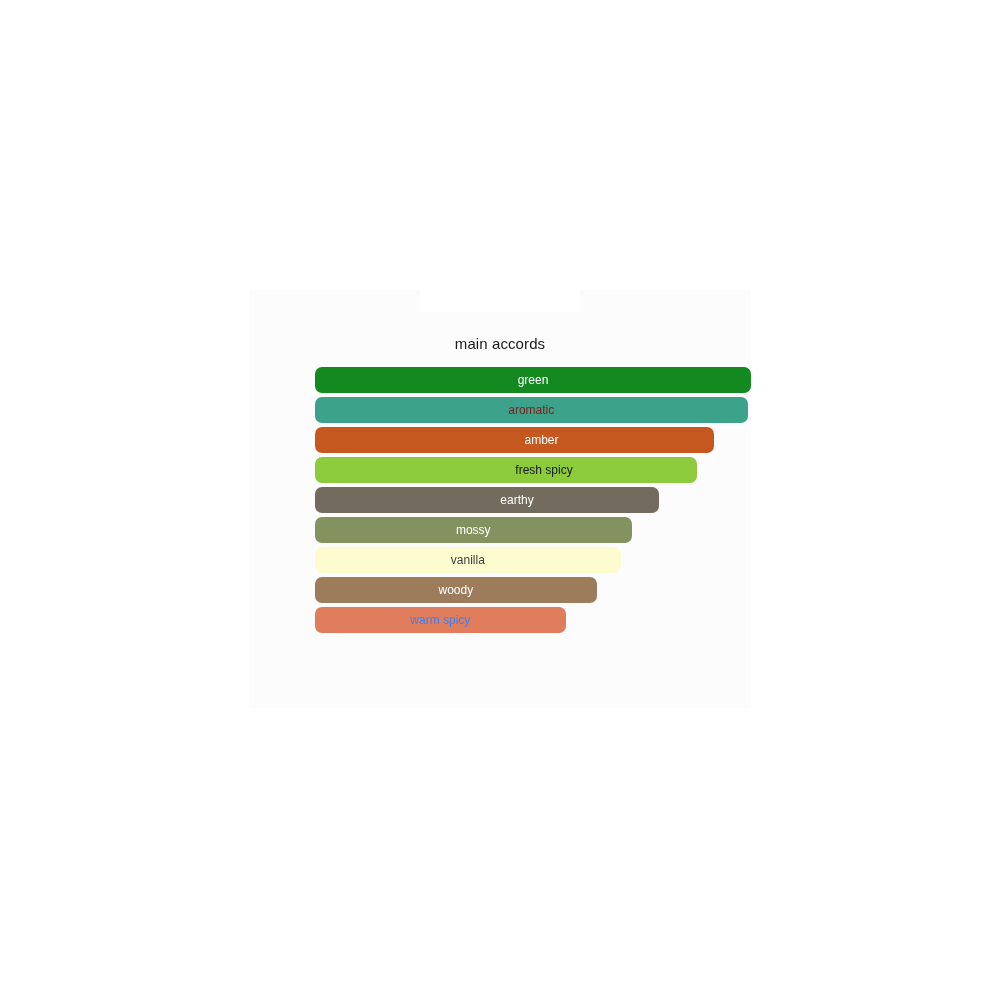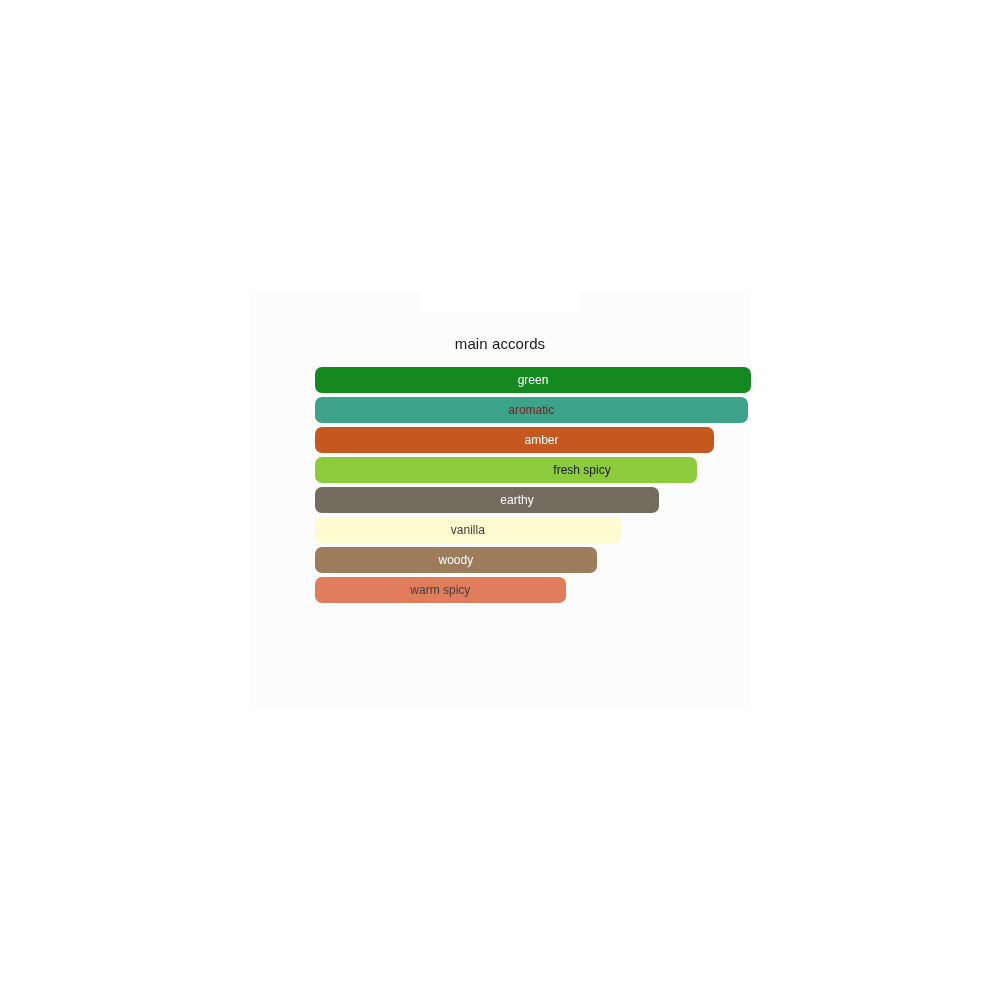--- a/index.html
+++ b/index.html
@@ -104,33 +104,37 @@
       <div class="bar-row">
         <div class="bar" style="width: 432.512px; background: rgb(61, 162, 138);"></div>
         <div class="bar-label" style="width: 432.512px; color: #7f1d1d; border-radius: 12px;">aromatic</div>
       </div>
       <div class="bar-row">
         <div class="bar" style="width: 399.376px; background: rgb(196, 88, 31);"></div>
         <div class="bar-label" style="width: 453px; color: rgb(255, 255, 255);">amber</div>
       </div>
       <div class="bar-row">
         <div class="bar" style="width: 381.5px; background: rgb(140, 204, 60);"></div>
-        <div class="bar-label" style="width: 458px; color: rgb(26, 26, 26); padding-left: 38px;">fresh spicy</div>
+        <div class="bar-label" style="width: 458px; color: rgb(26, 26, 26);">fresh spicy</div>
       </div>
       <div class="bar-row">
         <div class="bar" style="width: 344.44px; background: rgb(115, 107, 94);"></div>
         <div class="bar-label" style="width: 404px; color: rgb(255, 255, 255); border-radius: 10px;">earthy</div>
+      </div>
+      <div class="bar-row">
+        <div class="bar" style="width: 316.536px; background: rgb(131, 146, 95);"></div>
+        <div class="bar-label" style="width: 316.536px; color: rgb(255, 255, 255);">mossy</div>
       </div>
       <div class="bar-row">
         <div class="bar" style="width: 305.636px; background: rgb(253, 251, 208);"></div>
         <div class="bar-label" style="width: 305.636px; color: rgb(61, 61, 61);">vanilla</div>
       </div>
       <div class="bar-row">
         <div class="bar" style="width: 281.656px; background: rgb(157, 124, 92);"></div>
         <div class="bar-label" style="width: 281.656px; color: rgb(255, 255, 255);">woody</div>
       </div>
       <div class="bar-row">
         <div class="bar" style="width: 250.7px; background: rgb(223, 125, 92);"></div>
-        <div class="bar-label" style="width: 250.7px; color: #404040;">warm spicy</div>
+        <div class="bar-label" style="width: 250.7px; color: #3b82f6;">warm spicy</div>
       </div>
     </div>
 
 </div>
 
 </body></html>

